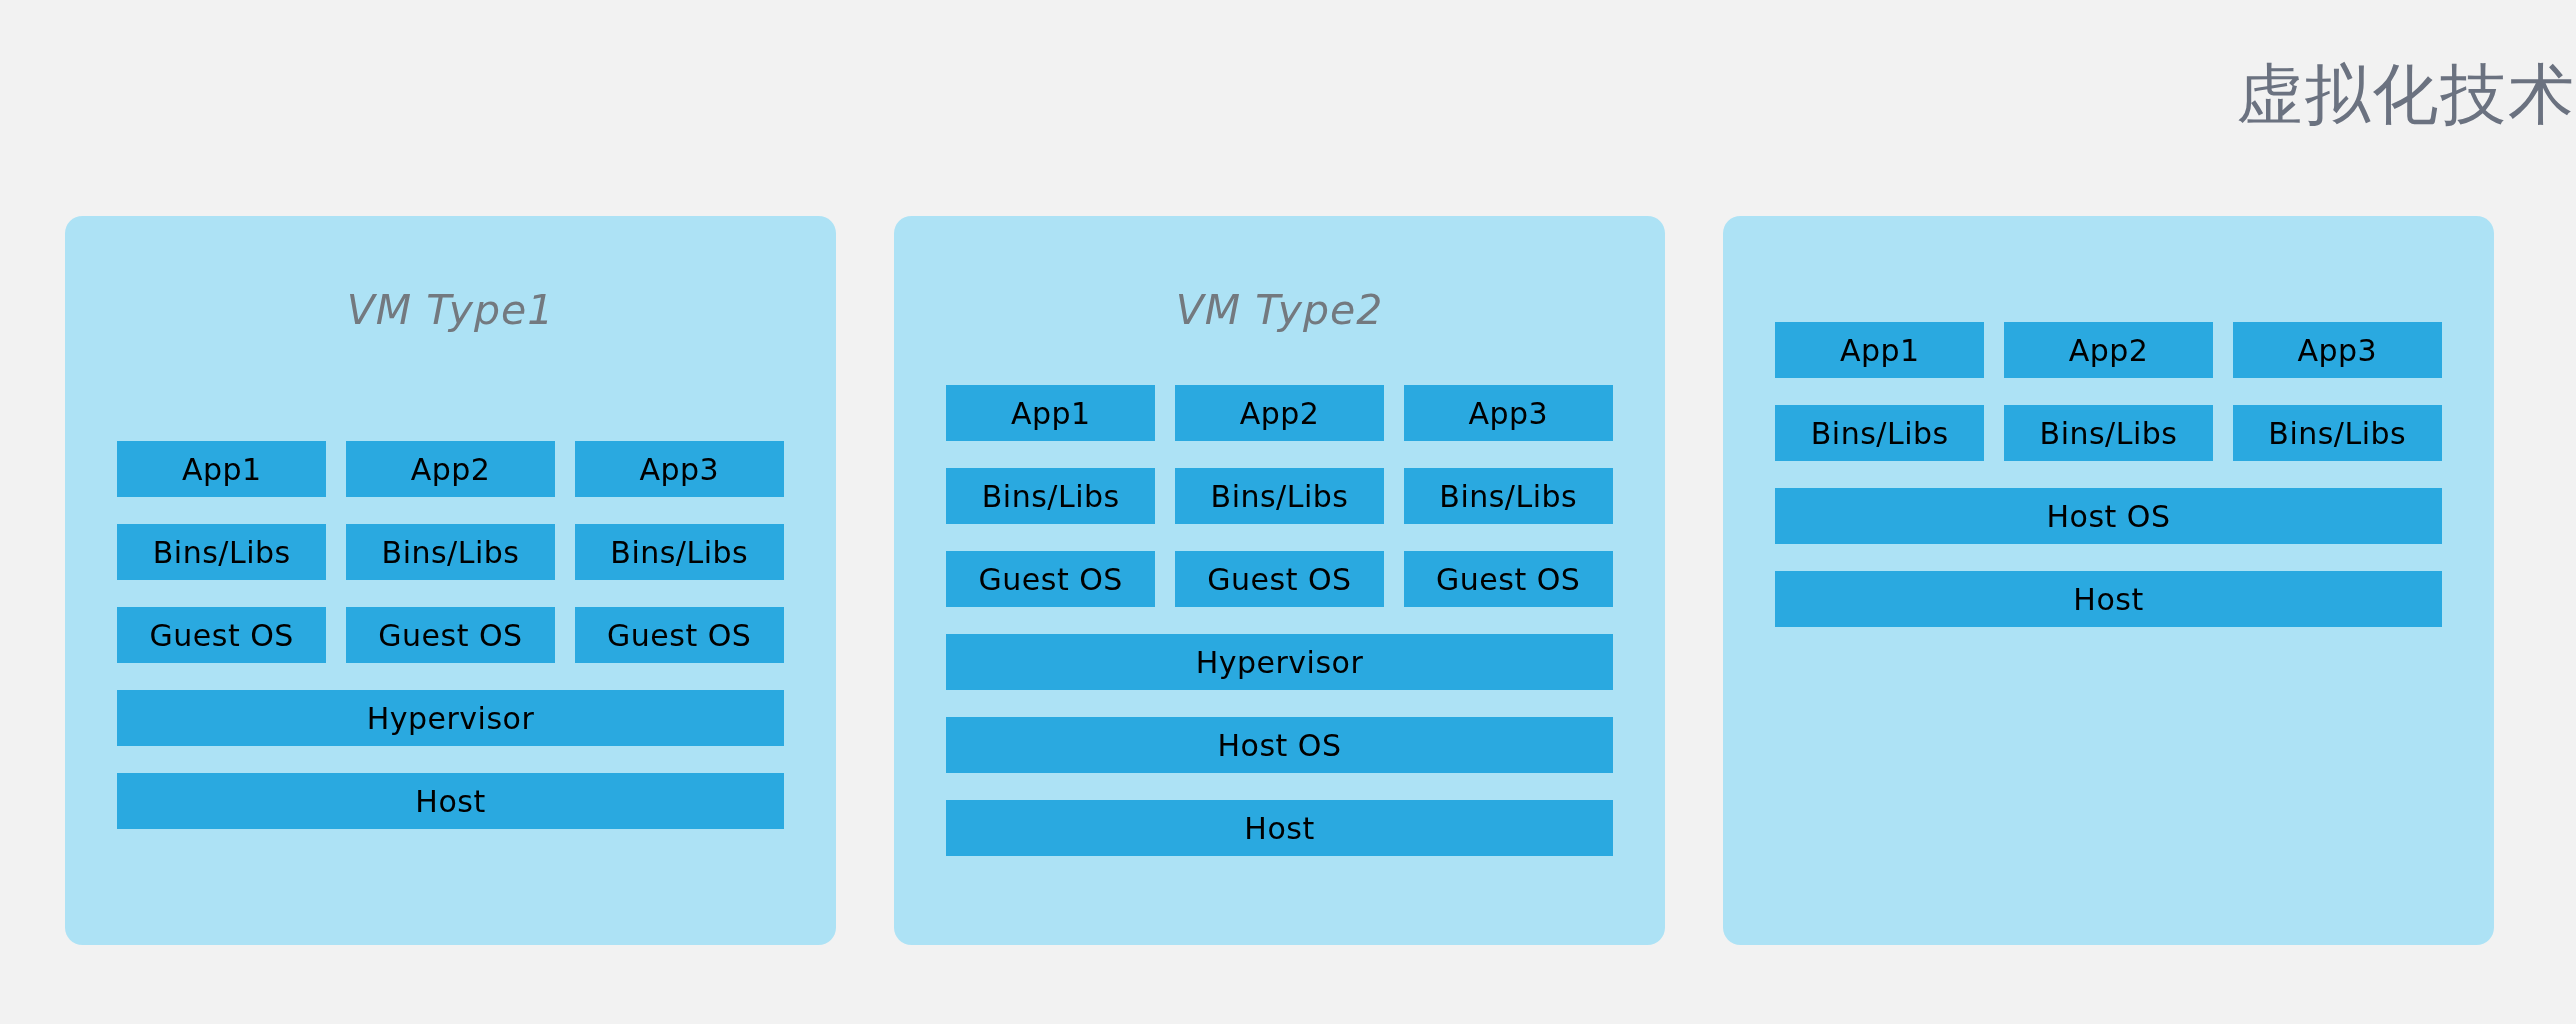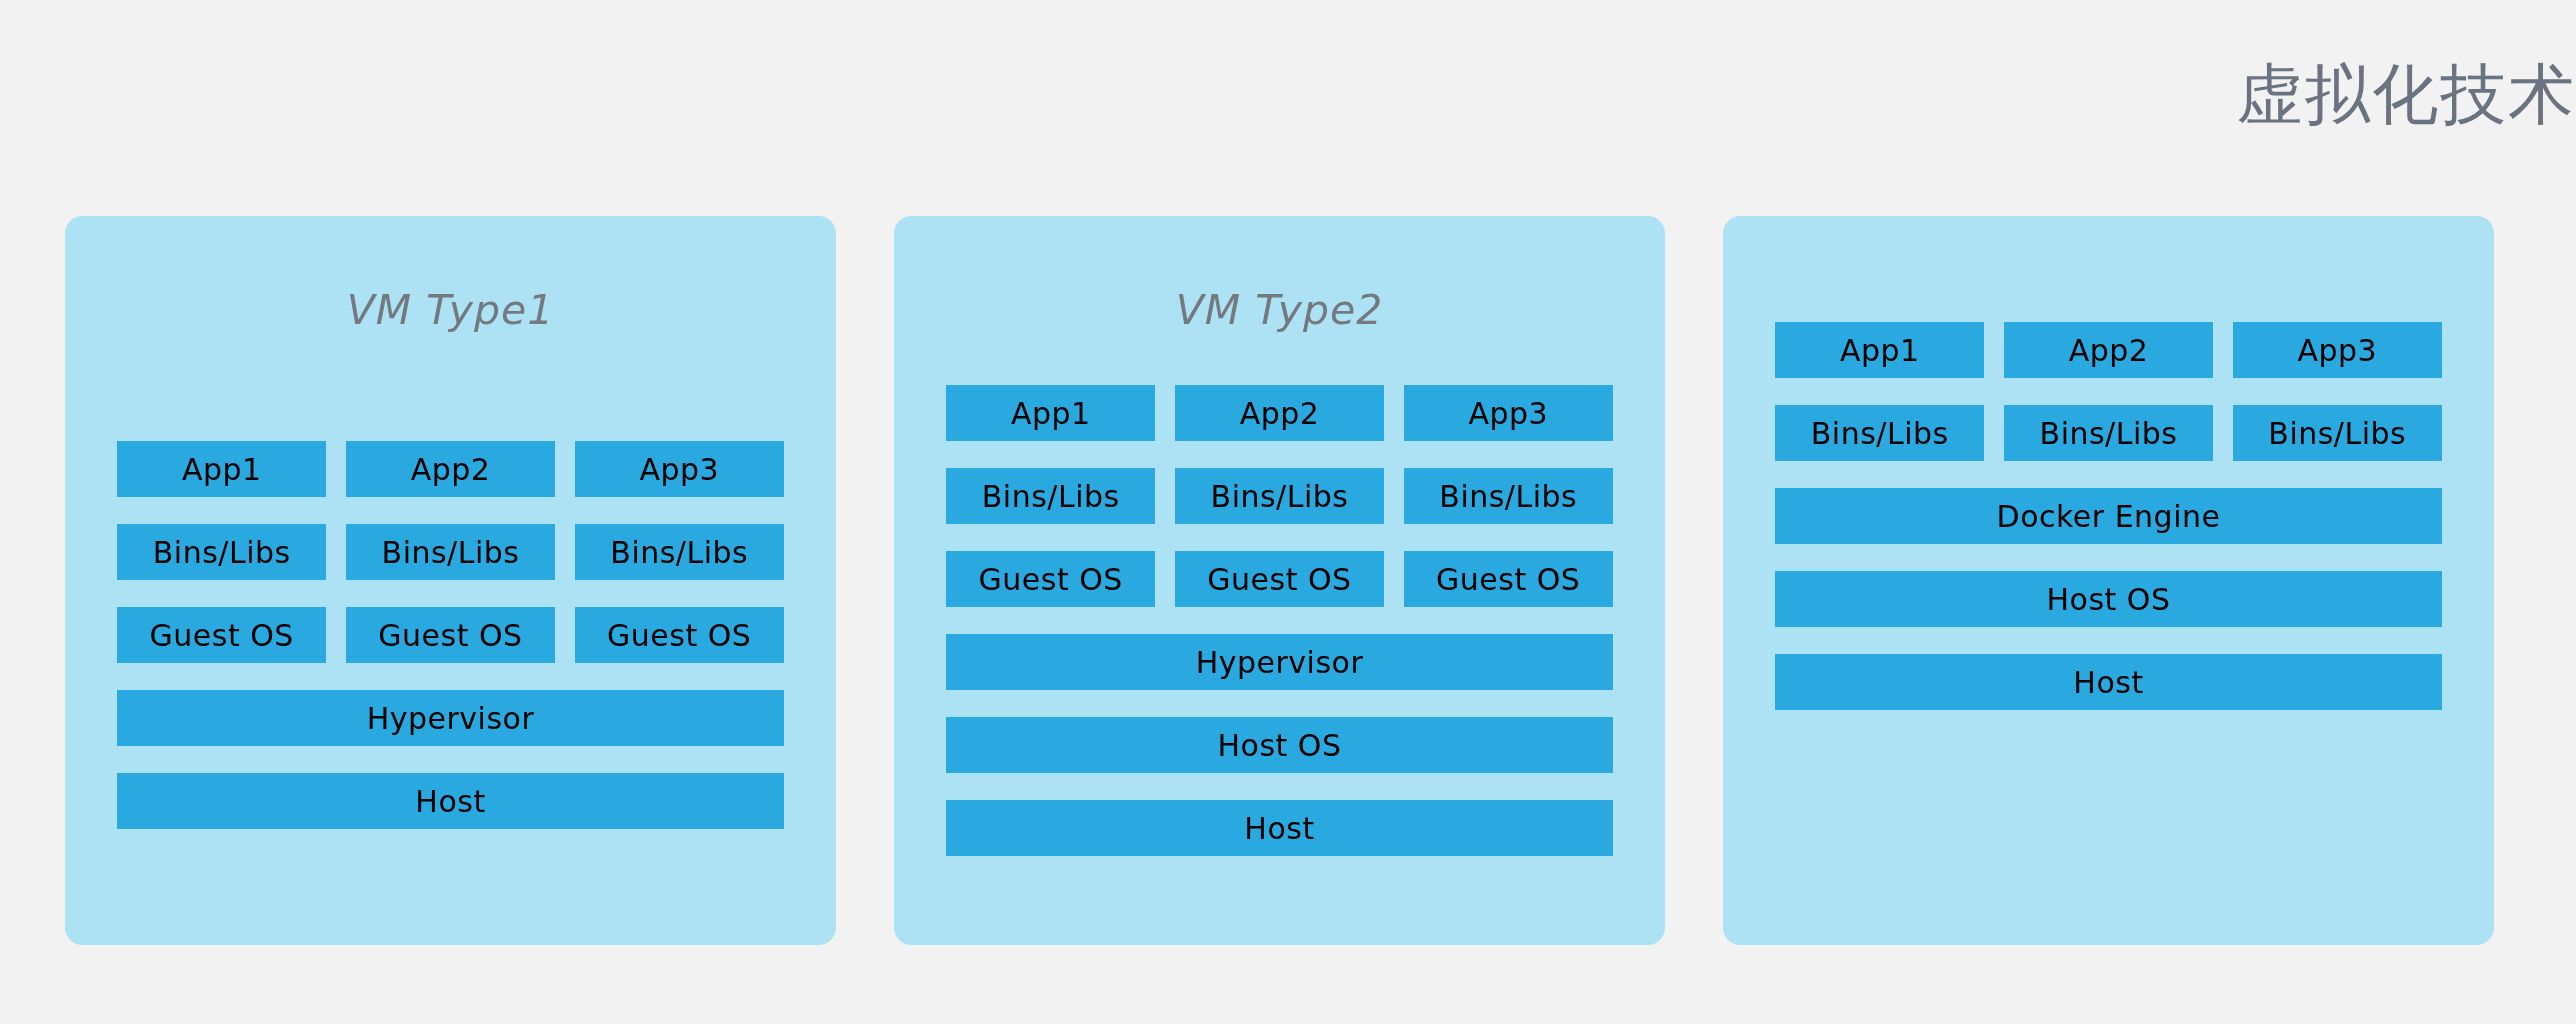--- a/index.html
+++ b/index.html
@@ -203,23 +203,20 @@
           <div class="block block--col">App2</div>
           <div class="block block--col">App3</div>
         </div>
 
         <div class="row">
           <div class="block block--col">Bins/Libs</div>
           <div class="block block--col">Bins/Libs</div>
           <div class="block block--col">Bins/Libs</div>
         </div>
 
-        <div class="row">
-          <div class="block block--full">Docker Engine</div>
-        </div>
 
         <div class="row">
           <div class="block block--full">Host OS</div>
         </div>
 
         <div class="row">
           <div class="block block--full">Host</div>
         </div>
 
       </div>

